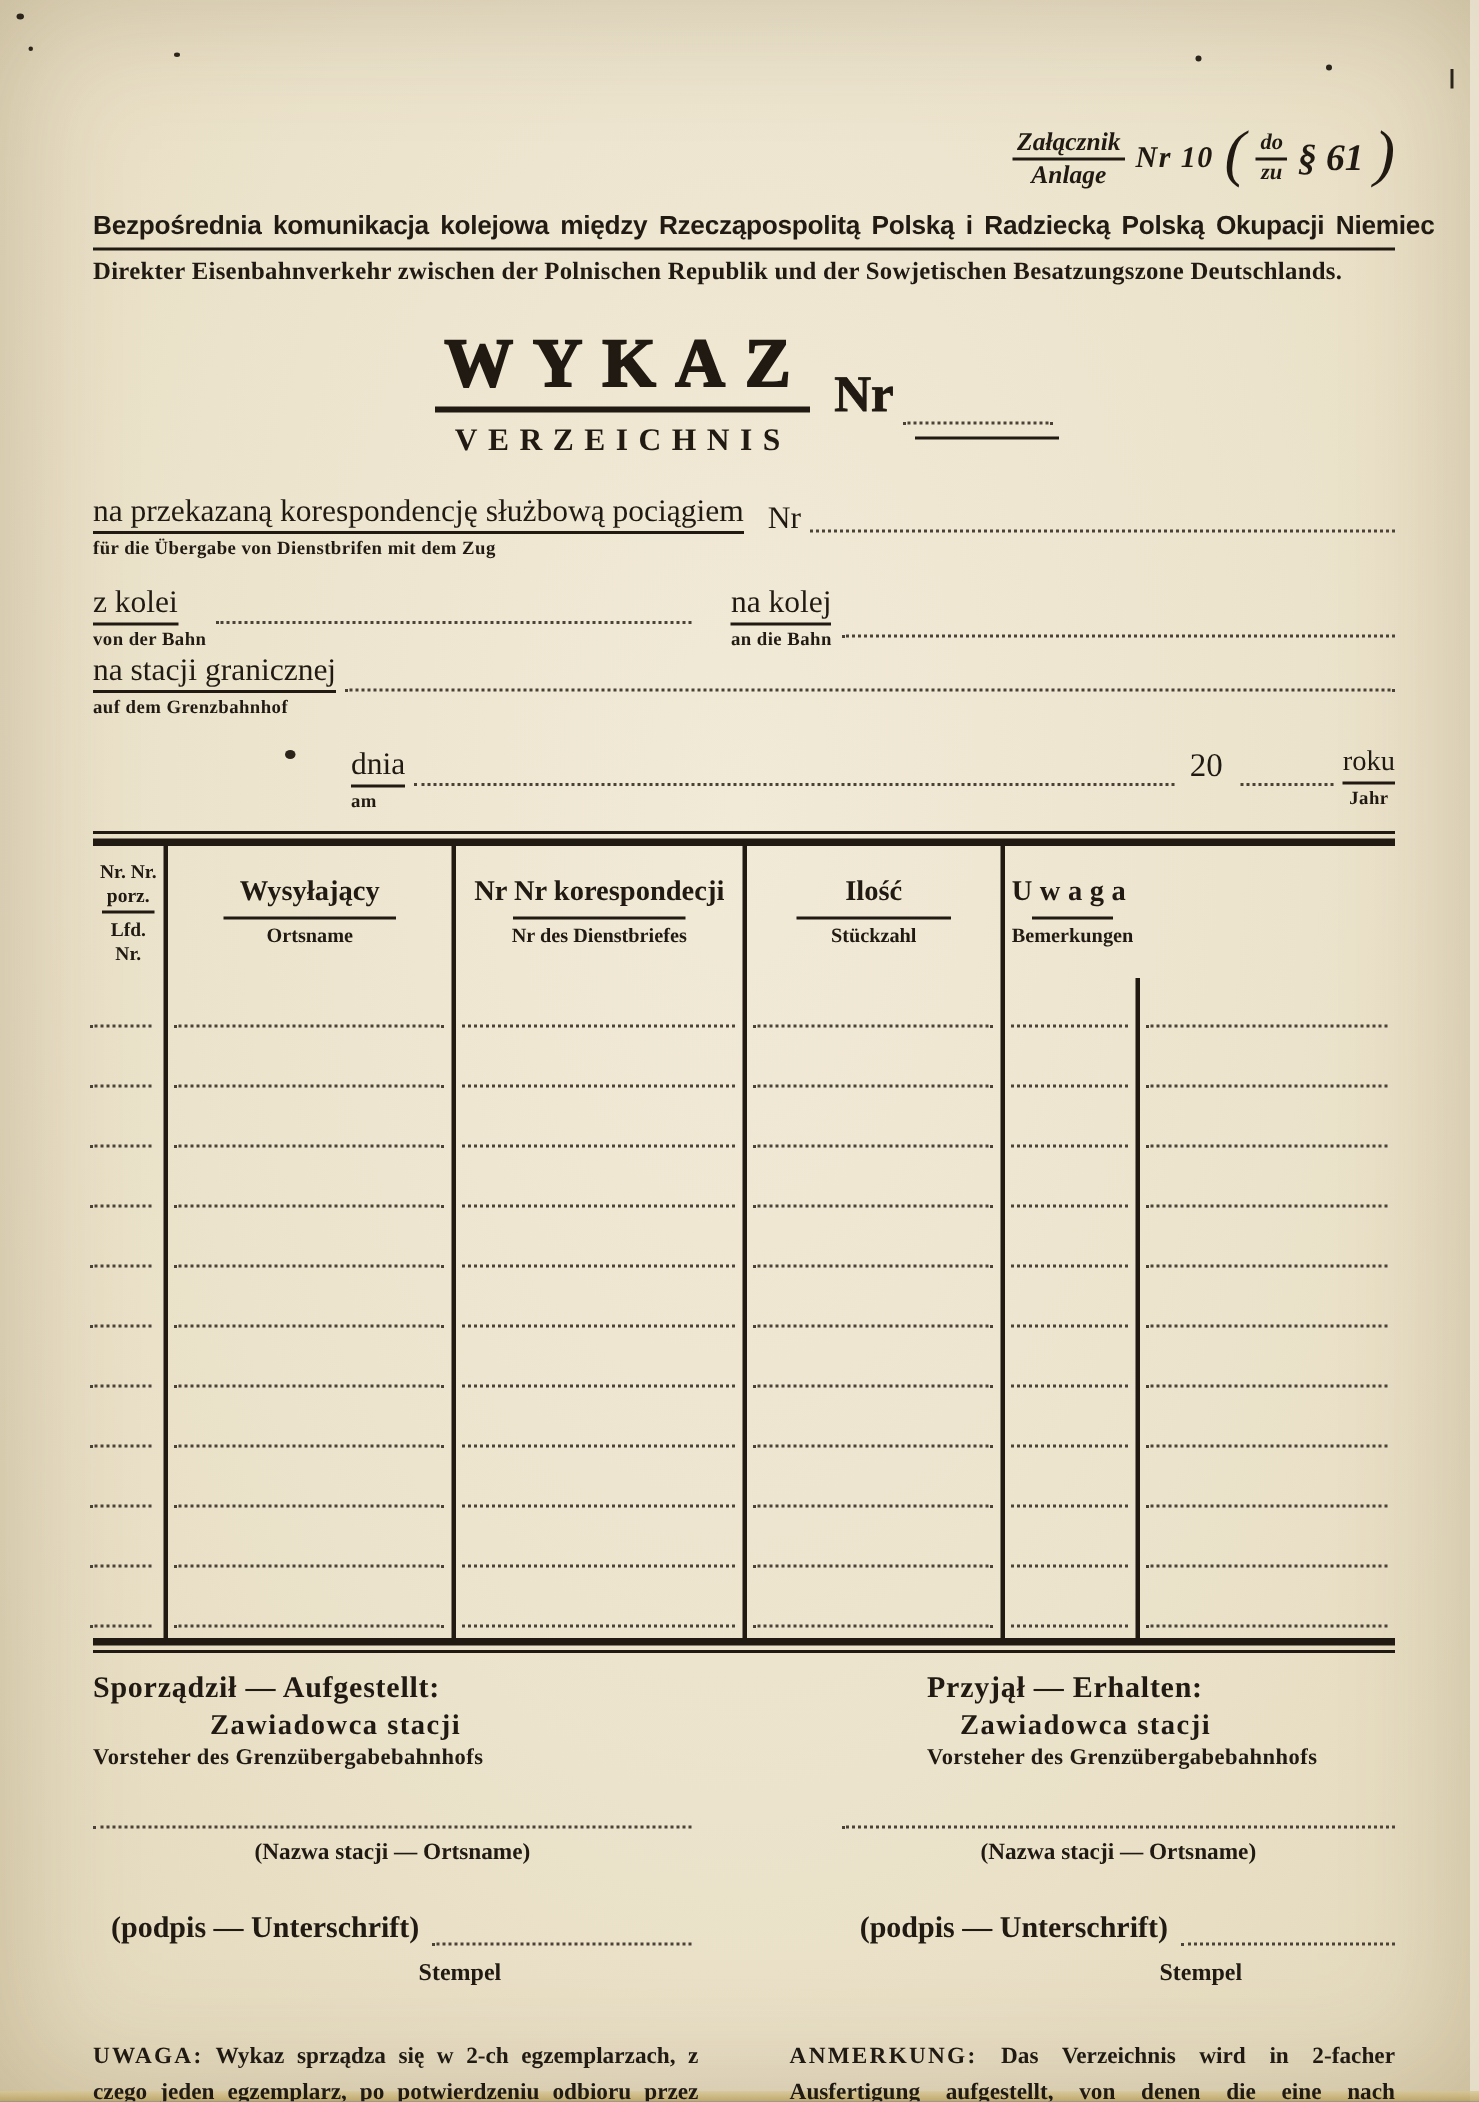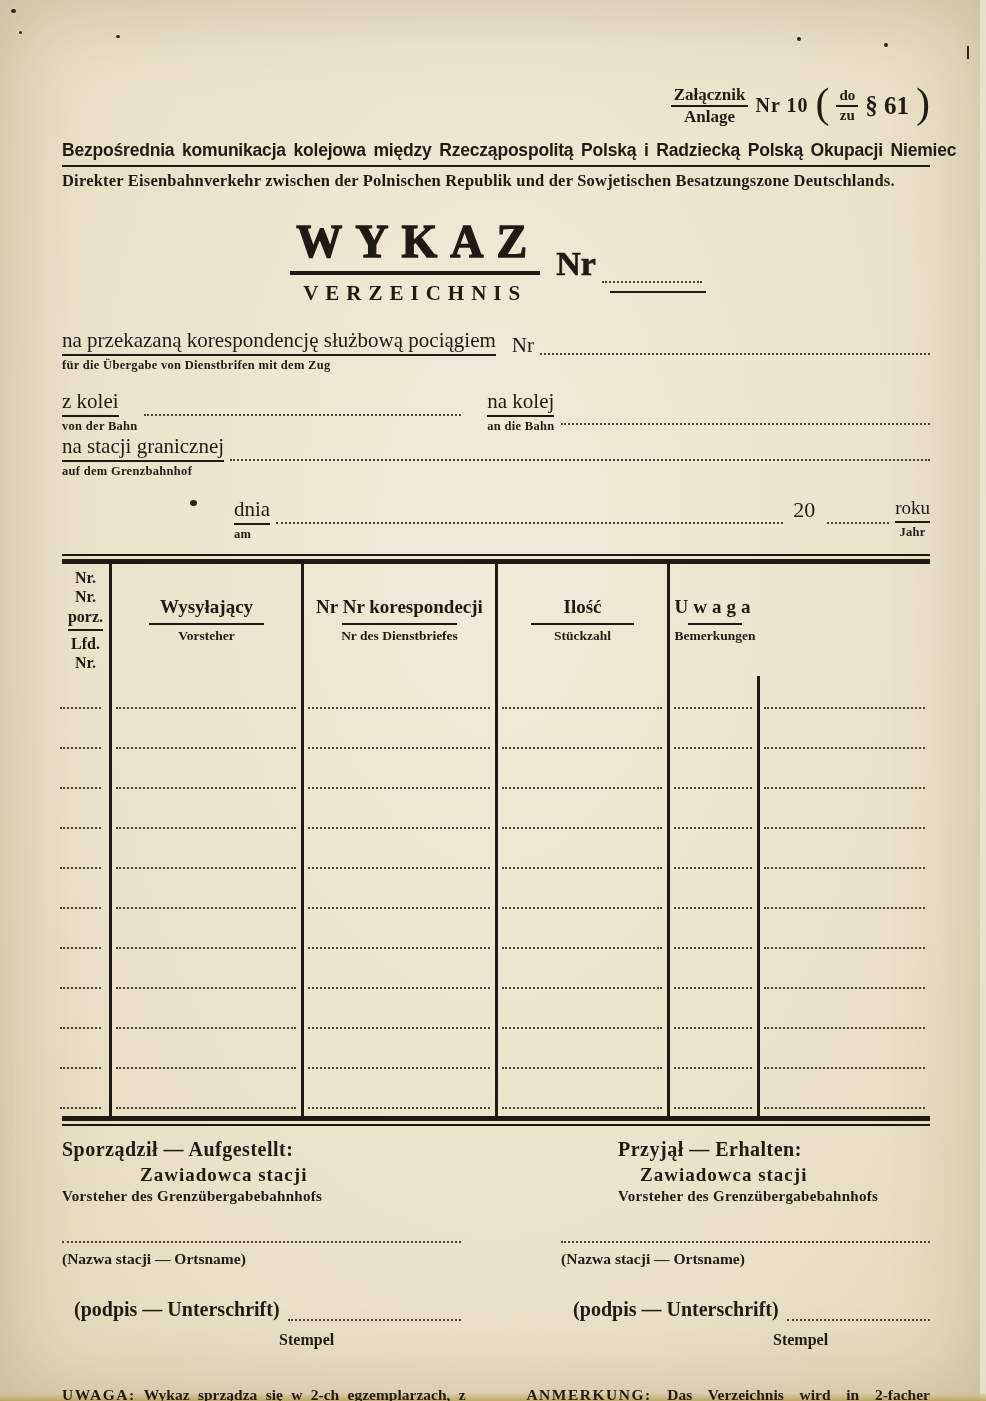--- a/index.html
+++ b/index.html
@@ -9,21 +9,21 @@
     background: radial-gradient(ellipse at 50% 38%, #f1ead7 0%, #ece3cc 55%, #e3d8ba 100%);
     box-shadow: inset 0 0 90px rgba(110,90,50,.28);
     color: var(--ink, #201a12);
     font-family:"Liberation Serif", serif;
     overflow:hidden;
   }
   .content { position:absolute; left:62px; right:56px; top:0; }
 
   
   .att-row { display:flex; justify-content:flex-end; margin-top:86px; }
-  .att { display:flex; align-items:center; gap:7px; font-weight:bold; }
+  .att { display:flex; align-items:center; gap:7px; font-weight:bold;font-style:italic; }
   .frac { display:inline-block; text-align:center; line-height:1.05; }
   .frac .ftop { border-bottom:2px solid var(--ink,#201a12); padding:0 3px 1px; display:block; }
   .frac .fbot { display:block; padding-top:1px; }
   .att .big-frac { font-size:17px; }
   .att .nr10 { font-size:20px; letter-spacing:1px; }
   .paren { font-size:42px; font-weight:400; line-height:.8; position:relative; top:-2px; }
   .small-frac { font-size:15px; }
   .sect { font-size:25px; }
 
   
@@ -68,41 +68,41 @@
   .tbl-top .rule-thin { margin-bottom:3px; }
   .tbl-bot .rule-thick { margin-bottom:3px; }
   .tgrid { display:grid; grid-template-columns:50px 192px 194px 172px 90px auto; }
   .th { border-right:3px solid var(--ink,#201a12); min-height:88px; display:flex; flex-direction:column;
         justify-content:center; align-items:center; padding:4px 2px; text-align:center; }
   .th:last-child { border-right:none; }
   .th .tpl { font-weight:bold; font-size:19px; line-height:1.1; }
   .th .tpl.sp { letter-spacing:5px; }
   .th .tsub { width:62%; border-top:2px solid var(--ink,#201a12); margin:5px auto 4px; }
   .th .tde { font-weight:bold; font-size:13.5px; line-height:1.1; }
-  .th.c0 { font-weight:bold; font-size:16px; line-height:1.2; }
+  .th.c0 { font-weight:bold; font-size:13px; line-height:1.2; }
   .th.c0 .tsub { width:80%; margin:3px auto; }
   .trow { display:grid; grid-template-columns:50px 192px 194px 172px 90px auto; height:40px; }
   .tcell { border-right:3px solid var(--ink,#201a12); position:relative; }
   .tcell:last-child { border-right:none; }
   .tcell .dl { position:absolute; left:4px; right:5px; bottom:7px; border-bottom:2px dotted #4a4236; }
   .trow .tcell:first-child .dl { left:-2px; right:8px; }
 
   
   .sigs { display:flex; margin-top:12px; }
   .sig { width:50%; }
   .sig.r { padding-left:122px; }
   .sig-title { font-size:20px; font-weight:bold; letter-spacing:.5px; }
   .sig-role-pl { font-size:19px; font-weight:bold; margin:3px 0 0 78px; letter-spacing:1px; }
   .sig.r .sig-role-pl { margin-left:22px; }
   .sig-role-de { font-size:15px; font-weight:bold; margin-top:2px; letter-spacing:.3px; }
   .strow { display:flex; justify-content:space-between; margin-top:36px; }
   .sta { width:46%; }
   .sta.r { width:42.5%; }
   .sta-dots { border-bottom:2px dotted #4a4236; height:2px; }
-  .sta-cap { font-weight:bold; font-size:15.5px; margin-top:7px; }
+  .sta-cap { text-align:center; font-weight:bold; font-size:15.5px; margin-top:7px; }
   .podrow { display:flex; justify-content:space-between; margin-top:30px; }
   .pod { width:46%; display:flex; align-items:flex-end; }
   .pod.r { width:42.5%; }
   .pod-label { font-weight:bold; font-size:20px; flex:none;margin-left:12px; }
   .pod-dots { flex:1; border-bottom:2px dotted #4a4236; height:16px; margin-left:8px; }
   .stemprow { display:flex; justify-content:space-between; margin-top:10px; }
   .stemp { width:46%; text-align:center; font-weight:bold; font-size:16px; padding-left:90px; }
   .stemp.r { width:42.5%; padding-left:110px; }
 
   
@@ -224,21 +224,21 @@
         <div class="th c0">
           <span>Nr. Nr.</span>
           <span>porz.</span>
           <span class="tsub"></span>
           <span>Lfd.</span>
           <span>Nr.</span>
         </div>
         <div class="th">
           <span class="tpl">Wysyłający</span>
           <span class="tsub"></span>
-          <span class="tde">Vorsteher</span>
+          <span class="tde">Ortsname</span>
         </div>
         <div class="th">
           <span class="tpl">Nr Nr korespondecji</span>
           <span class="tsub"></span>
           <span class="tde">Nr des Dienstbriefes</span>
         </div>
         <div class="th">
           <span class="tpl">Ilość</span>
           <span class="tsub"></span>
           <span class="tde">Stückzahl</span>

